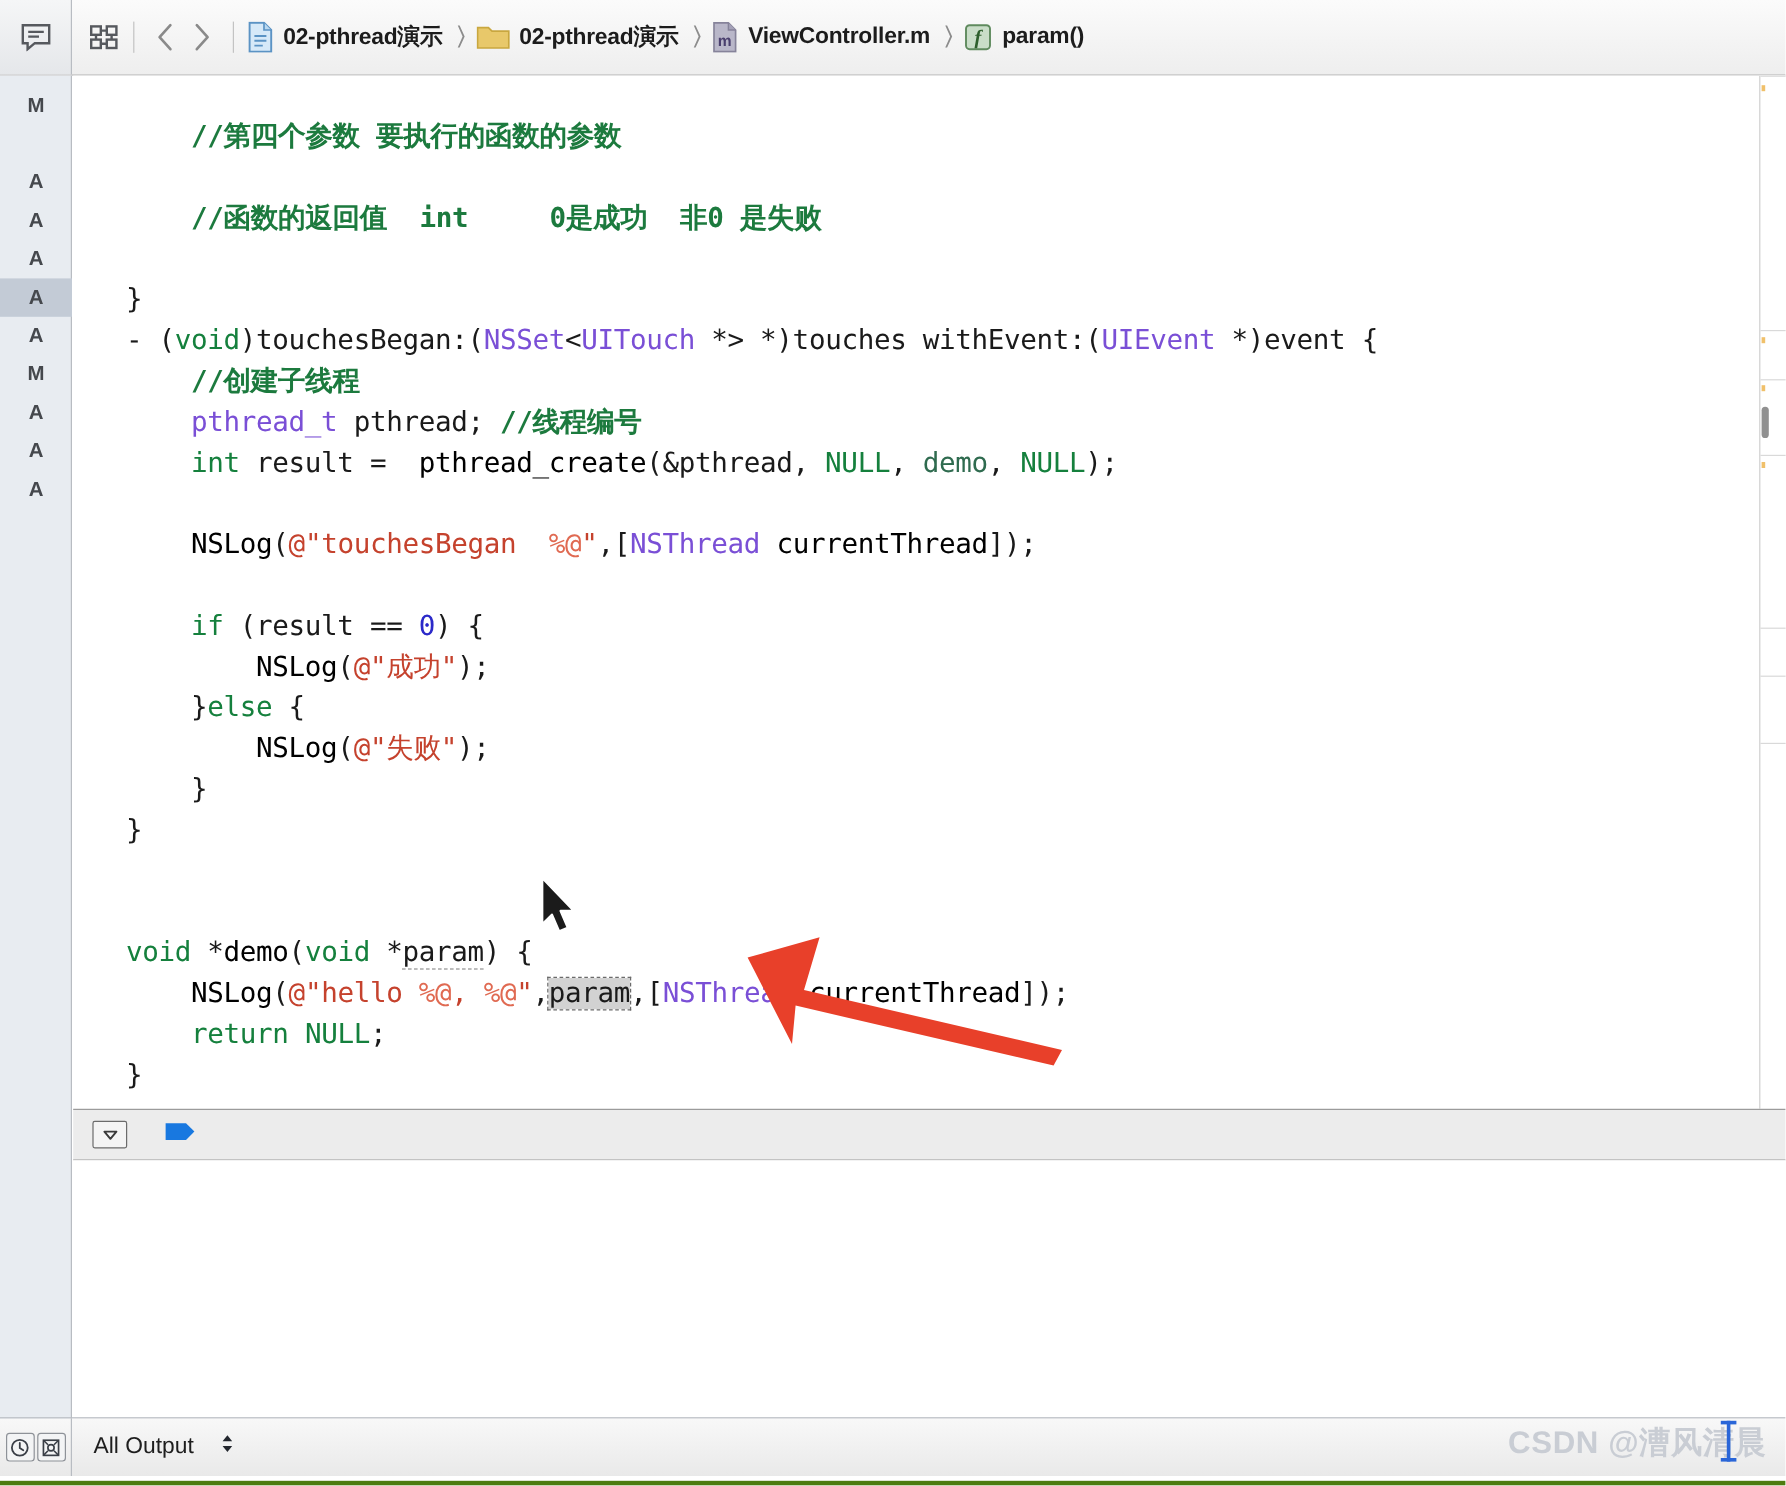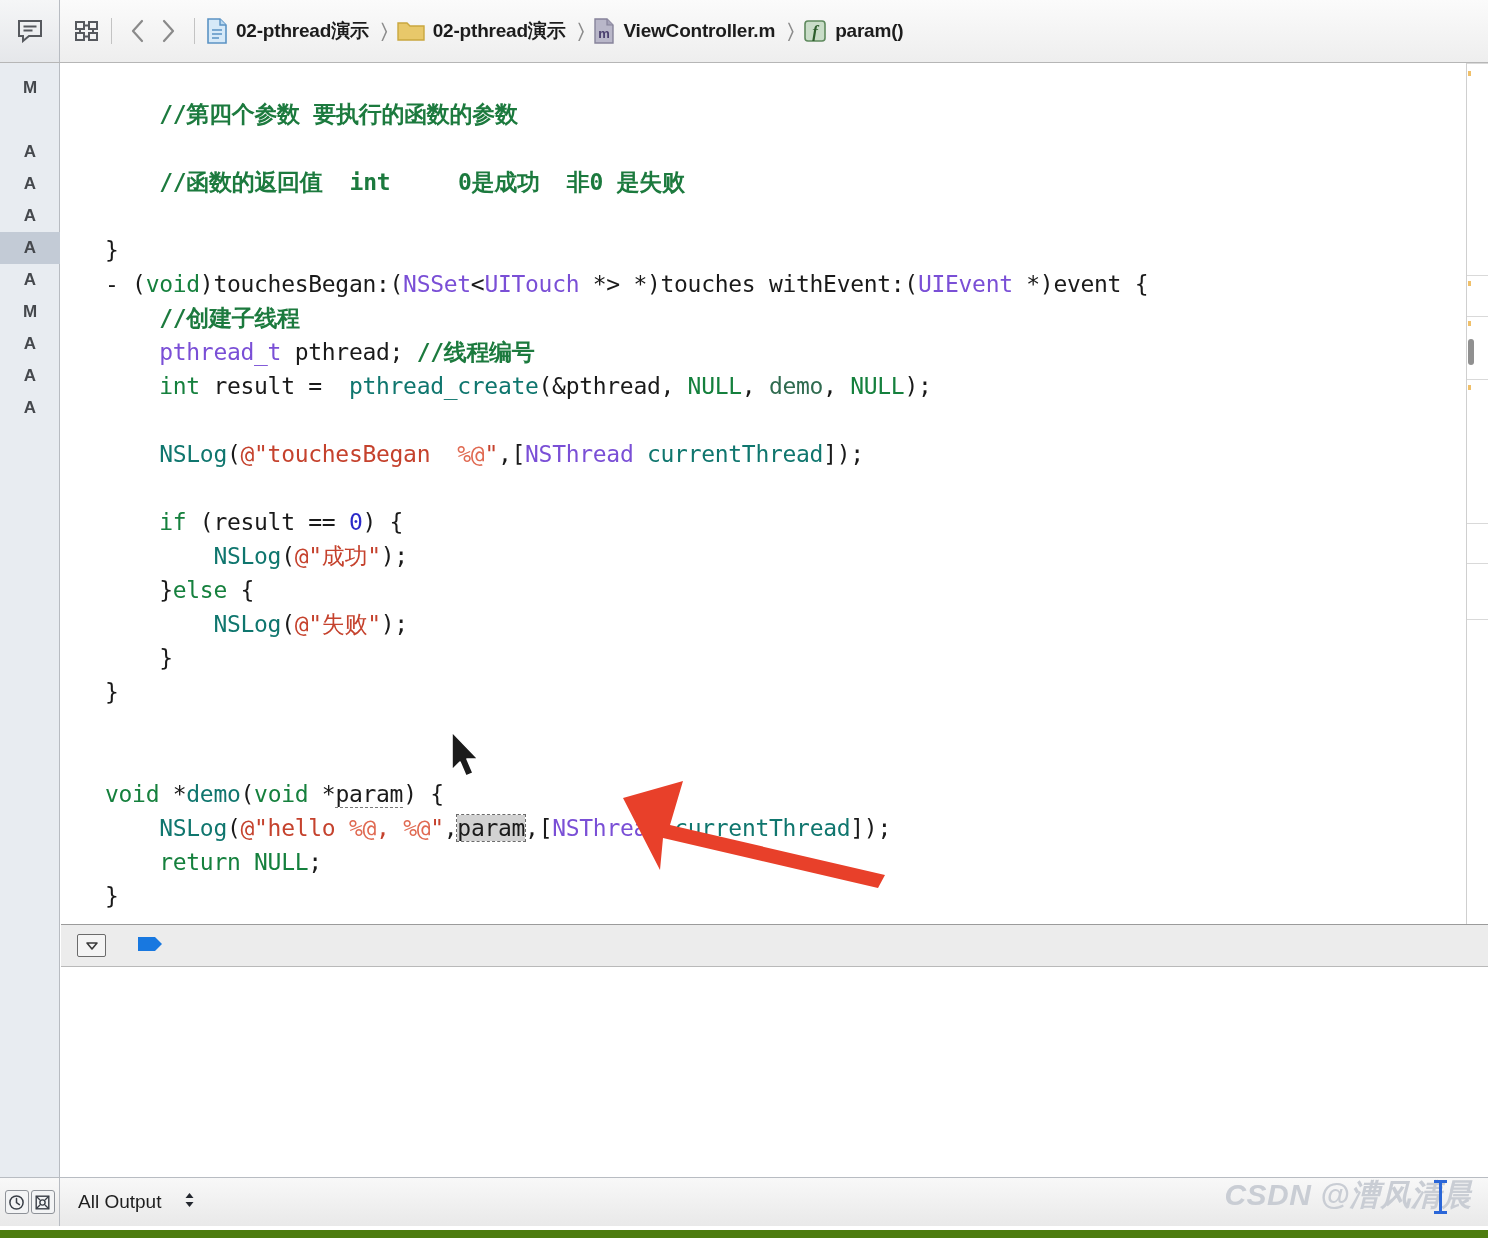--- a/index.html
+++ b/index.html
@@ -6,21 +6,21 @@
   html, body {
     width: 1488px; height: 1238px;
     background: #ffffff;
     font-family: "Liberation Sans", sans-serif;
     overflow: hidden;
   }
   #app {
     position: relative;
     width: 1488px; height: 1238px;
     background: #ffffff;
-    border-bottom: 8px solid #4d7c0f;
+    border-bottom: 4px solid #4d7c0f;
   }
 
   
   #topbar {
     position: absolute; left: 0; top: 0; width: 1488px; height: 63px;
     background: linear-gradient(#fbfbfb, #eeeeee);
     border-bottom: 1px solid #b6b6b6;
     display: flex; align-items: center;
   }
   #leftnub {
@@ -75,21 +75,21 @@
     padding: 0 0 0 44px;
     color: #1a1a1a;
     letter-spacing: -0.3px;
   }
   .cm   { color: #1c7a3e; font-weight: bold; }   
   .kw   { color: #15803d; }                      
   .typ  { color: #7a4fd6; }                      
   .str  { color: #c5422d; }                      
   .fmt  { color: #e06a52; }                      
   .num  { color: #2b29c9; }                      
-  .fn   { color: #0f766e; }                      
+  .fn   { color: #000000; }                      
   .id   { color: #1a1a1a; }                      
   .grn  { color: #2f6b4f; }                      
   .pdecl {
     border-bottom: 1px dashed #7a7a7a;
   }
   .phl {
     background: #d2d2d2;
     outline: 1px dashed #6b6b6b;
   }
 
@@ -137,22 +137,22 @@
   .sqbtn {
     width: 24px; height: 24px; border: 1px solid #8e9298; border-radius: 3px;
     background: #f3f4f5; display:flex; align-items:center; justify-content:center;
   }
   #alloutput {
     margin-left: 18px; font-size: 19px; color: #1e1e1e; font-weight: normal;
     display: flex; align-items: center; gap: 22px;
   }
   #watermark {
     position: absolute; right: 16px; bottom: 10px;
-    font-size: 30px; color: #c9cdd4; font-weight: bold;
-    letter-spacing: 0.5px; white-space: nowrap; pointer-events: none; font-style: italic;
+    font-size: 26px; color: #c9cdd4; font-weight: bold;
+    letter-spacing: 0.5px; white-space: nowrap; pointer-events: none;
   }
   #wm-caret {
     position:absolute; right: 46px; bottom: 12px; width: 3px; height: 34px;
     background: #2a66d8;
   }
   #wm-caret:before, #wm-caret:after {
     content:""; position:absolute; left:-5px; width:13px; height:3px; background:#2a66d8;
   }
   #wm-caret:before { top:0; }
   #wm-caret:after  { bottom:0; }

